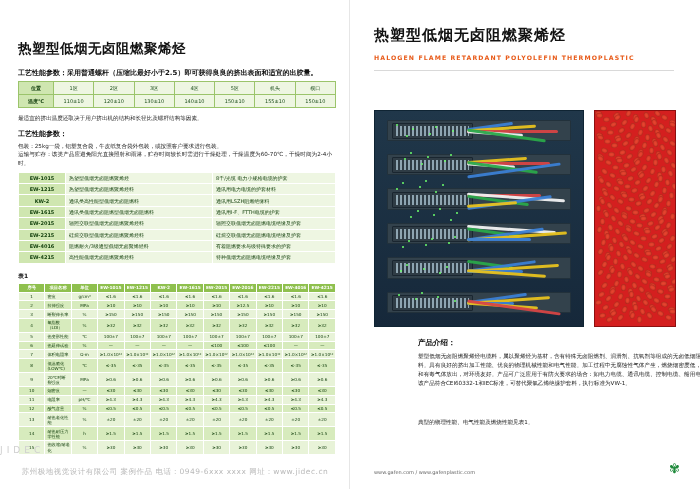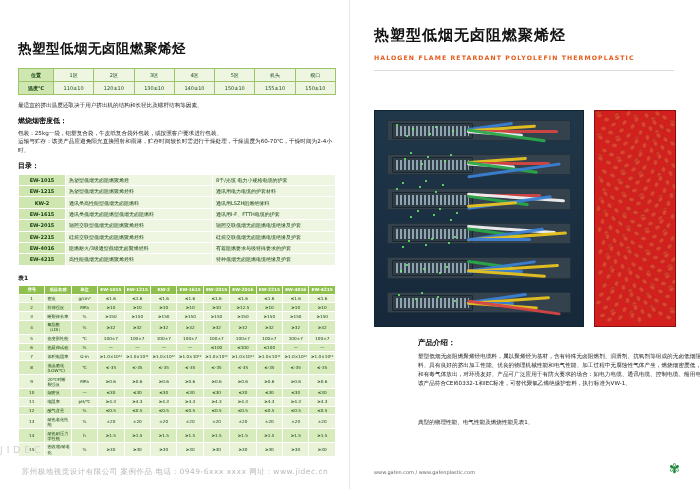--- a/index.html
+++ b/index.html
@@ -115,20 +115,21 @@
 </style>
 </head>
 <body>
 
 <div class="page">
 
   <div class="left">
     <div class="left-inner">
       <div class="ltitle">热塑型低烟无卤阻燃聚烯烃</div>
 
+      <div class="sec-h">工艺性能参数：采用普通螺杆（压缩比最好小于2.5）即可获得良良的挤出表面和适宜的出胶量。</div>
       <table class="proc">
         <tbody>
           <tr>
             <td class="h">位置</td>
             <td class="c">1区</td>
             <td class="c">2区</td>
             <td class="c">3区</td>
             <td class="c">4区</td>
             <td class="c">5区</td>
             <td class="c">机头</td>
@@ -142,25 +143,24 @@
             <td class="c">140±10</td>
             <td class="c">150±10</td>
             <td class="c">155±10</td>
             <td class="c">150±10</td>
           </tr>
         </tbody>
       </table>
 
       <div class="sec-p">最适宜的挤出温度还取决于用户挤出机的结构和长径比及螺杆结构等因素。</div>
 
-      <div class="sec-h">燃烧烟密度低：</div>
+      <div class="sec-h">工艺性能参数：</div>
       <div class="sec-p" style="white-space:pre-line">包装：25kg一袋，铝塑复合袋，牛皮纸复合袋外包装，或按照客户要求进行包装。
 运输与贮存：该类产品应避免阳光直接照射和雨淋，贮存时间较长时需进行干燥处理，干燥温度为60-70℃，干燥时间为2-4小时。</div>
 
-      <div class="sec-h">目录：</div>
       <table class="cat">
         <tbody id="catalog-body">
             <tr>
               <td class="code">EW-1015</td>
               <td class="d1">热塑型低烟无卤阻燃聚烯烃</td>
               <td class="d2">8千/光缆 电力小规格电缆的护套</td>
             </tr>
             <tr>
               <td class="code">EW-1215</td>
               <td class="d1">热塑型低烟无卤阻燃聚烯烃料</td>

